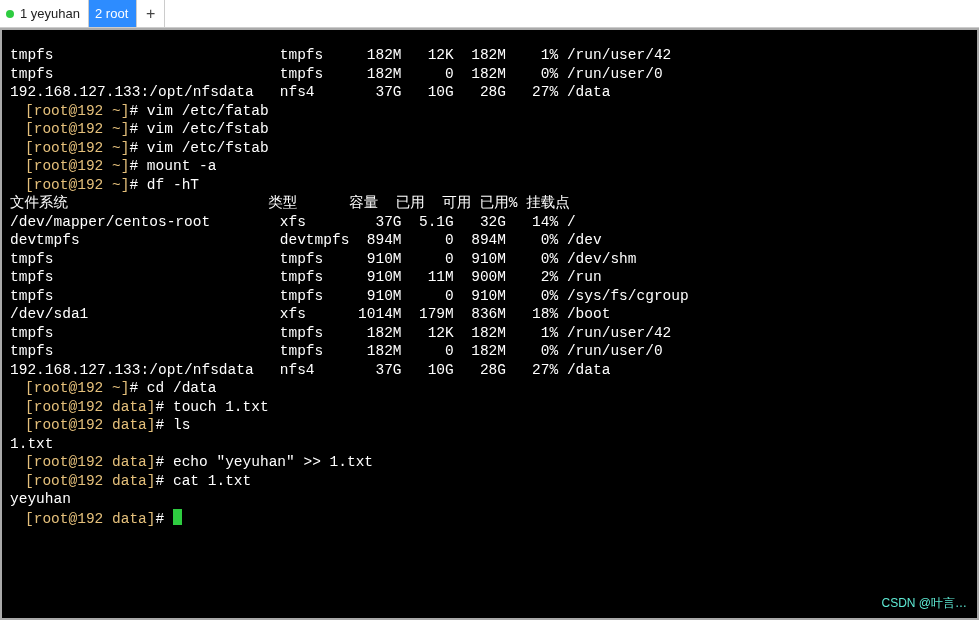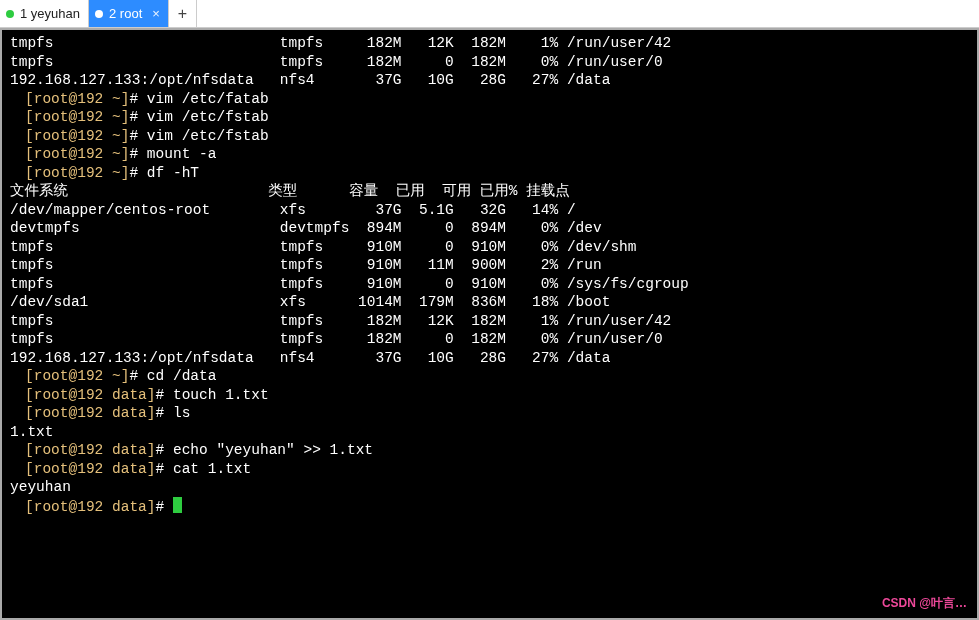--- a/index.html
+++ b/index.html
@@ -26,20 +26,21 @@
     font-size: 13px;
     cursor: pointer;
     gap: 6px;
     background: #fff;
     color: #222;
     justify-content: space-between;
   }
   .tab.active {
     background: #2d8cff;
     color: #fff;
+    flex-direction: column;
   }
   .dot {
     width: 8px; height: 8px; border-radius: 50%;
     background: #2ecc40; display:inline-block;
   }
   .tab.active .dot { background: #fff; }
   .tab .close {
     margin-left: 4px;
     font-size: 13px;
     opacity: 0.9;
@@ -50,21 +51,21 @@
     border-right:1px solid #ccc;
     cursor:pointer;
     font-size:16px;
     color:#444;
   }
   .terminal-wrap {
     background:#000;
     color:#fff;
     width:100%;
     height: calc(620px - 28px);
-    padding: 4px 8px;
+    padding: 16px 8px;
     border: 2px solid #aaa;
     font-family: "Consolas","Courier New",monospace;
     font-size: 14.5px;
     line-height: 18.5px;
     overflow:hidden;
     position:relative;
   }
   .terminal-wrap pre {
     margin:0;
     white-space: pre;
@@ -73,24 +74,23 @@
   .yel { color: #e5c07b; margin-left: 15px; }
   .cursor {
     display:inline-block;
     width: 9px; height: 16px;
     background:#2ecc40;
     vertical-align: -2px;
   }
   .watermark {
     position:absolute;
     right:10px; bottom:6px;
-    color:#ec4899;
+    color:#5eead4;
     font-size:12px;
     font-family: "Segoe UI", Arial, sans-serif;
-    font-weight: bold;
   }
 </style>
 </head>
 <body>
 
 <div class="tabbar">
   <div class="tab">
     <span class="dot"></span>
     <span>1 yeyuhan</span>
   </div>

